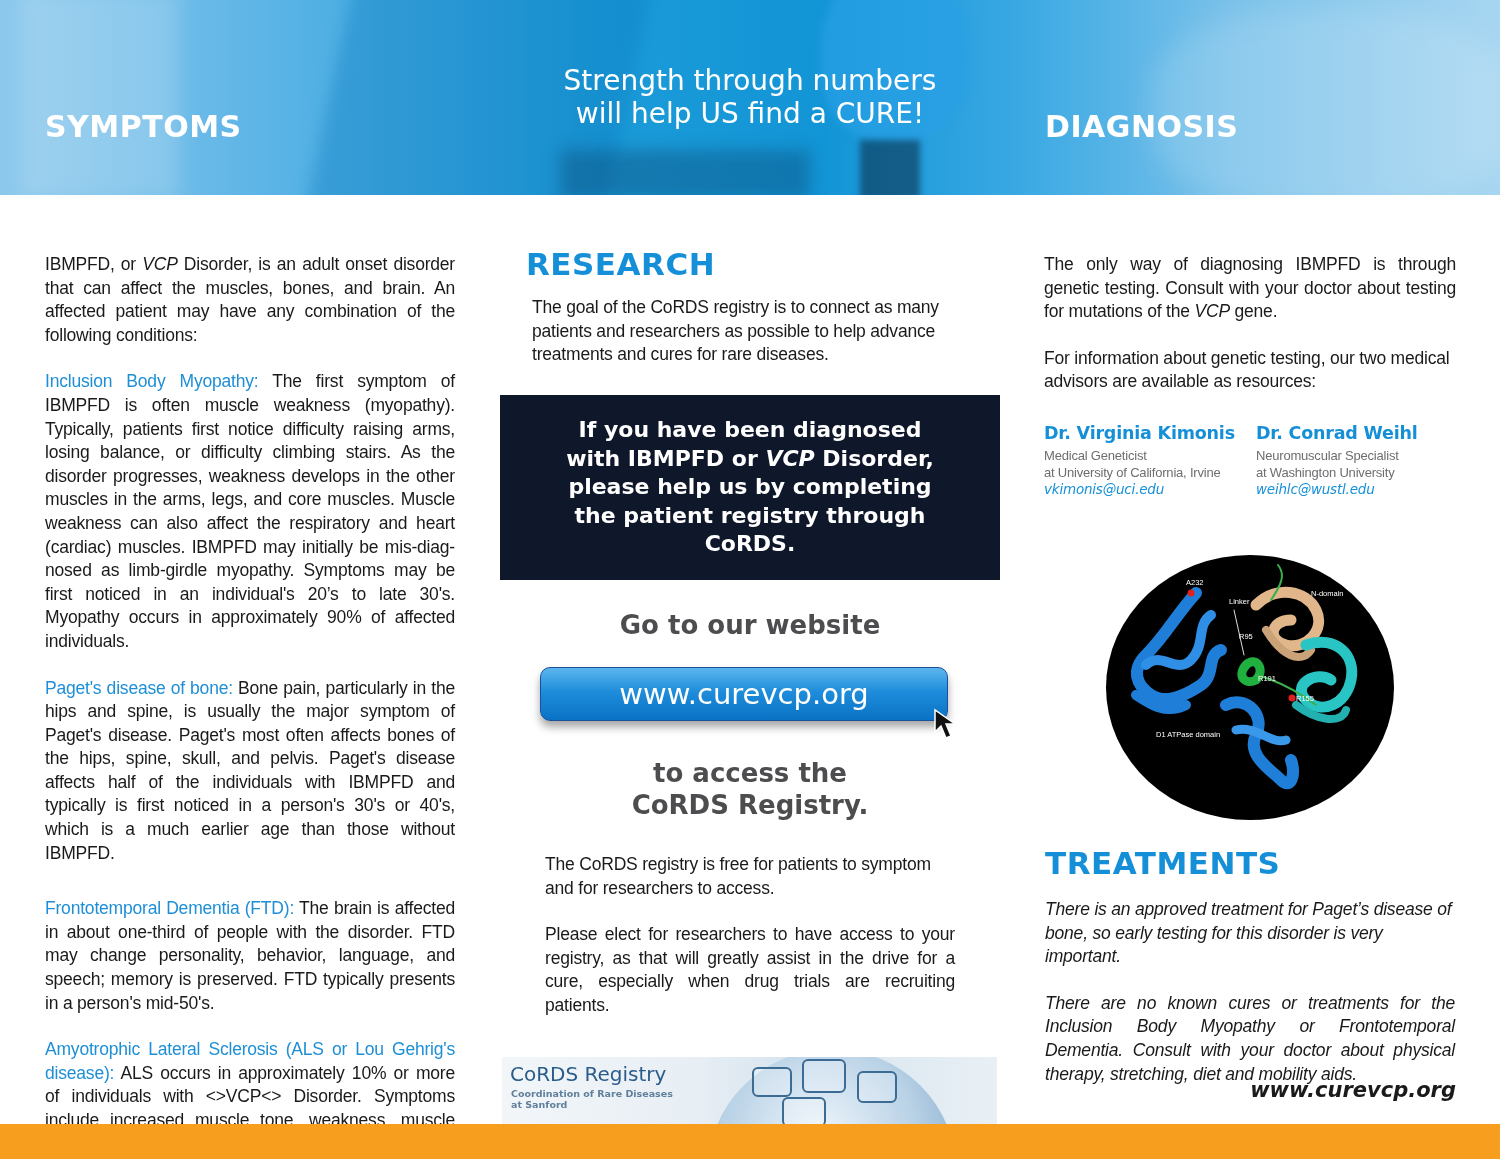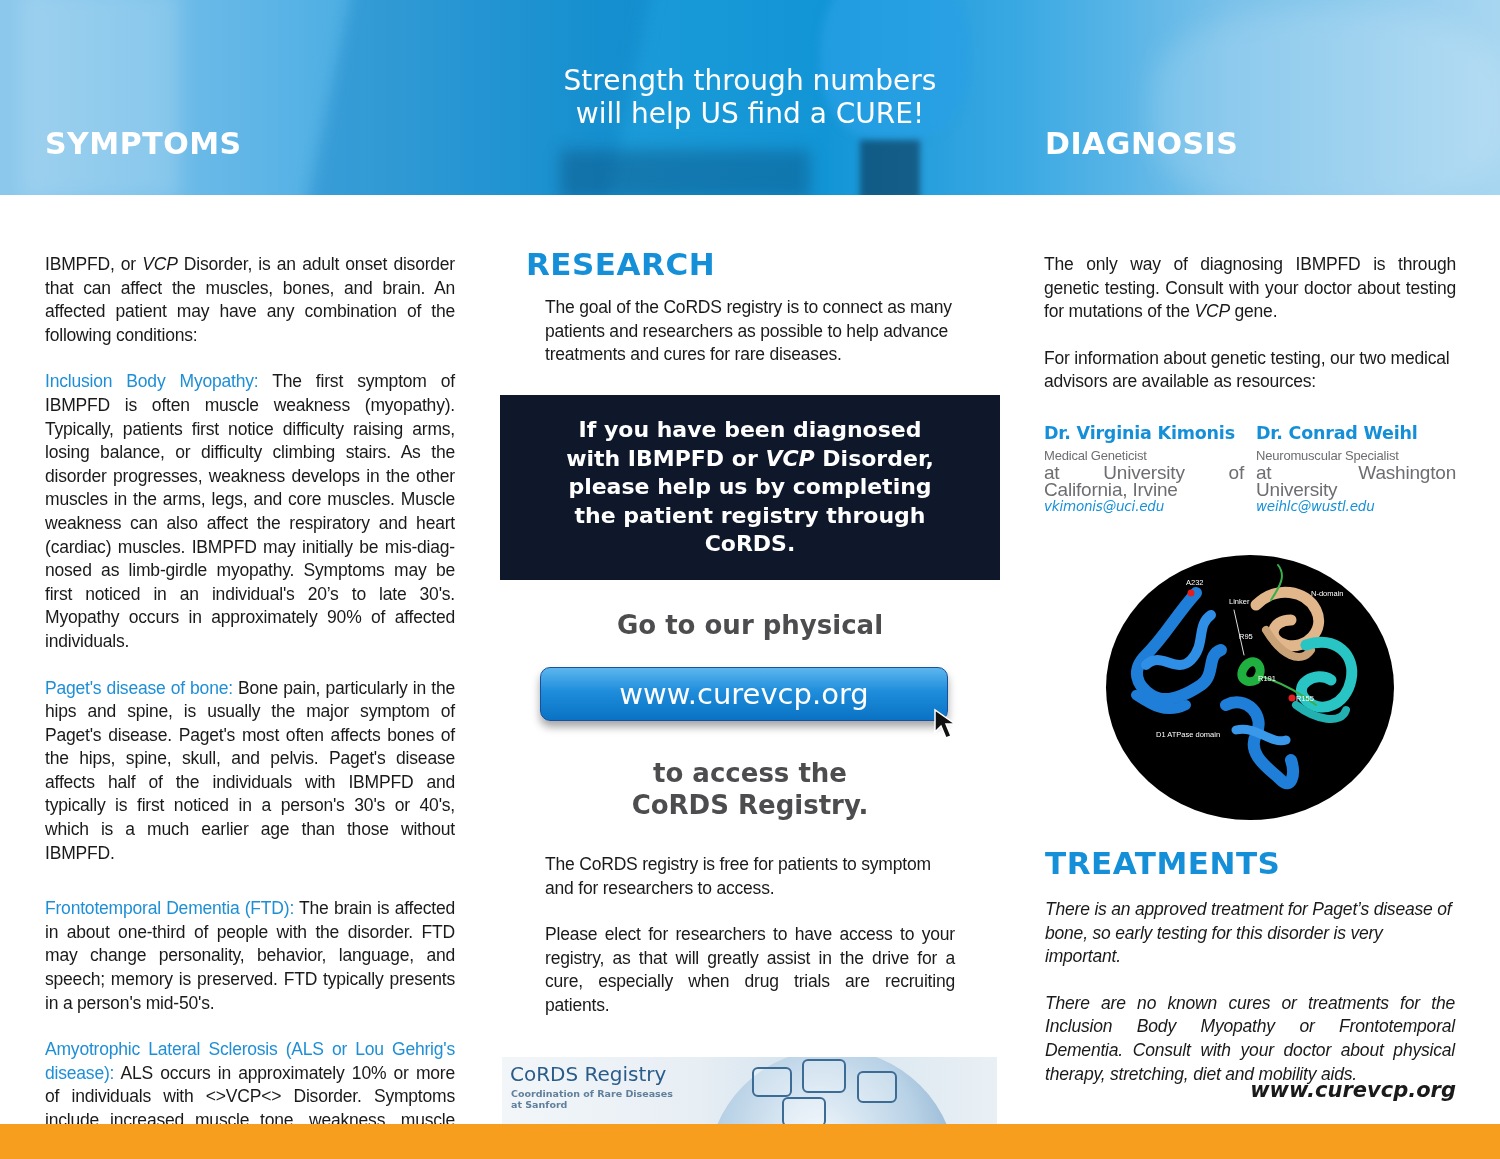--- a/index.html
+++ b/index.html
@@ -15,21 +15,21 @@
   .hero .blob2 { position:absolute; left: 820px; top: -40px; width: 150px; height: 180px; background: rgba(40,160,230,0.7); border-radius: 50% 50% 40% 40%; filter: blur(4px); }
   .hero .blob3 { position:absolute; left: 860px; top: 140px; width: 60px; height: 60px; background: rgba(10,50,80,0.6); filter: blur(3px); }
   .hero .blob4 { position:absolute; left: 20px; top: -10px; width: 160px; height: 210px; background: rgba(255,255,255,0.18); filter: blur(10px); }
   .hero .blob5 { position:absolute; left: 1150px; top: 10px; width: 360px; height: 200px; background: rgba(255,255,255,0.15); filter: blur(14px); border-radius: 40%; }
   .hero .blob6 { position:absolute; left: 560px; top: 150px; width: 250px; height: 50px; background: rgba(10,60,100,0.35); filter: blur(8px); }
   .hero-tagline {
     position: absolute; left: 500px; top: 64px; width: 500px; text-align: center;
     color: #ffffff; font-family: "DejaVu Sans", sans-serif; font-size: 28px; line-height: 33px; font-weight: normal;
   }
   .hero-heading {
-    position: absolute; top: 126px; color: #ffffff; font-family: "DejaVu Sans", sans-serif; font-weight: bold; font-size: 30px; letter-spacing: 0.5px;
+    position: absolute; top: 109px; color: #ffffff; font-family: "DejaVu Sans", sans-serif; font-weight: bold; font-size: 30px; letter-spacing: 0.5px;
   }
   .hero-heading.left { left: 45px; }
   .hero-heading.right { left: 1045px; }
 
   
   .col { position: absolute; }
   .col-left { left: 45px; top: 253px; width: 410px; }
   .col-mid { left: 500px; top: 240px; width: 500px; }
   .col-right { left: 1044px; top: 253px; width: 412px; }
 
@@ -68,21 +68,21 @@
   .cords-banner .globe { position: absolute; left: 205px; top: -8px; width: 250px; height: 250px; border-radius: 50%;
     background: radial-gradient(circle at 45% 35%, #eef5fb 0%, #b9d2e6 45%, #7da6c8 80%, #5b86ad 100%); }
   .cords-banner .piece { position:absolute; border: 2px solid #3c6b94; border-radius: 6px; background: rgba(255,255,255,0.25); }
   .cords-name { position: absolute; left: 8px; top: 5px; font-family: "DejaVu Sans", sans-serif; color: #2a5c8a; font-size: 20px; }
   .cords-sub { position: absolute; left: 9px; top: 31px; font-family: "DejaVu Sans", sans-serif; font-weight: bold; color: #5f7f9c; font-size: 9.5px; line-height: 11px; }
 
   .advisors { display: flex; gap: 12px; margin-top: 28px; }
   .advisor { width: 220px; }
   .advisor-name { font-family: "DejaVu Sans", sans-serif; font-weight: bold; color: #1590d8; font-size: 17.5px; white-space: nowrap; }
   .advisor-role { font-family: "Liberation Sans", sans-serif; font-weight: normal; color: #6d6e71; font-size: 13px; line-height: 17px; margin-top: 1px; }
-  .advisor-org { font-family: "Liberation Sans", sans-serif; color: #6d6e71; font-size: 19px; line-height: 17px; }
+  .advisor-org { font-family: "Liberation Sans", sans-serif; color: #6d6e71; font-size: 13px; line-height: 17px; }
   .advisor-email { font-family: "DejaVu Sans", sans-serif; font-style: italic; color: #1590d8; font-size: 13.5px; line-height: 17px; cursor: pointer; }
 
   .protein {
     position: absolute; left: 1106px; top: 555px; width: 288px; height: 265px; border-radius: 50%; background: #000; overflow: hidden;
   }
   .treatments-title { position: absolute; left: 1045px; top: 845px; }
   .treatments-text { position: absolute; left: 1045px; top: 898px; width: 410px; font-style: italic; }
   .footer-url { position: absolute; left: 1200px; top: 1078px; width: 256px; text-align: right; font-family: "DejaVu Sans", sans-serif; font-weight: bold; font-style: italic; color: #1a1a1a; font-size: 21px; cursor: pointer; }
 
   .bottom-bar { position: absolute; left: 0; top: 1124px; width: 1500px; height: 35px; background: #f79e1f; }
@@ -108,27 +108,27 @@
 <div class="col col-left body-text">
   <p class="para"><span>IBMPFD, or </span><em>VCP</em><span> Disorder, is an adult onset disorder that can affect the muscles, bones, and brain. An affected patient may have any combination of the following conditions:</span></p>
   <p class="para"><span class="term">Inclusion Body Myopathy:</span><span> The first symptom of IBMPFD is often muscle weakness (myopathy). Typically, patients first notice difficulty raising arms, losing balance, or difficulty climbing stairs. As the disorder progresses, weakness develops in the other muscles in the arms, legs, and core muscles. Muscle weakness can also affect the respiratory and heart (cardiac) muscles. IBMPFD may initially be mis-diag-nosed as limb-girdle myopathy.  Symptoms may be first noticed in an individual's 20’s to late 30's. Myopathy occurs in approximately 90% of affected individuals.</span></p>
   <p class="para" style="margin-bottom:32px"><span class="term">Paget's disease of bone:</span><span> Bone pain, particularly in the hips and spine, is usually the major symptom of Paget's disease. Paget's most often affects bones of the hips, spine, skull, and pelvis. Paget's disease affects half of the individuals with IBMPFD and typically is first noticed in a person's 30's or 40's, which is a much earlier age than those without IBMPFD.</span></p>
   <p class="para"><span class="term">Frontotemporal Dementia (FTD):</span><span>  The brain is affected in about one-third of people with the disorder. FTD may change personality, behavior, language, and speech; memory is preserved. FTD typically presents in a person's mid-50's.</span></p>
   <p class="para"><span class="term">Amyotrophic Lateral Sclerosis (ALS or Lou Gehrig's disease):</span><span> ALS occurs in approximately 10% or more of individuals with &lt;&gt;VCP&lt;&gt; Disorder. Symptoms include increased muscle tone, weakness, muscle wasting, muscle cramps, and difficulty swallowing and speaking.</span></p>
 </div>
 
 <div class="col col-mid" style="height: 890px;">
   <div class="section-title research-title">RESEARCH</div>
-  <p class="body-text research-text" style="margin-left:45px">The goal of the CoRDS registry is to connect as many patients and researchers as possible to help advance treatments and cures for rare diseases.</p>
+  <p class="body-text research-text" style="margin-left:32px">The goal of the CoRDS registry is to connect as many patients and researchers as possible to help advance treatments and cures for rare diseases.</p>
 
   <div class="cta-box">
     <p><span>If you have been diagnosed with IBMPFD or </span><em>VCP</em><span> Disorder, please help us by completing the patient registry through CoRDS.</span></p>
   </div>
 
-  <div class="goto">Go to our physical</div>
+  <div class="goto">Go to our website</div>
   <div class="url-button">www.curevcp.org</div>
   <div class="access">
     <div>to access the</div>
     <div>CoRDS Registry.</div>
   </div>
 
   <div class="free-text body-text" style="text-align:left">
     <p class="para">The CoRDS registry is free for patients to symptom and for researchers to access.</p>
     <p class="para" style="text-align:justify">Please elect for researchers to have access to your registry, as that will greatly assist in the drive for a cure, especially when drug trials are recruiting patients.</p>
   </div>

